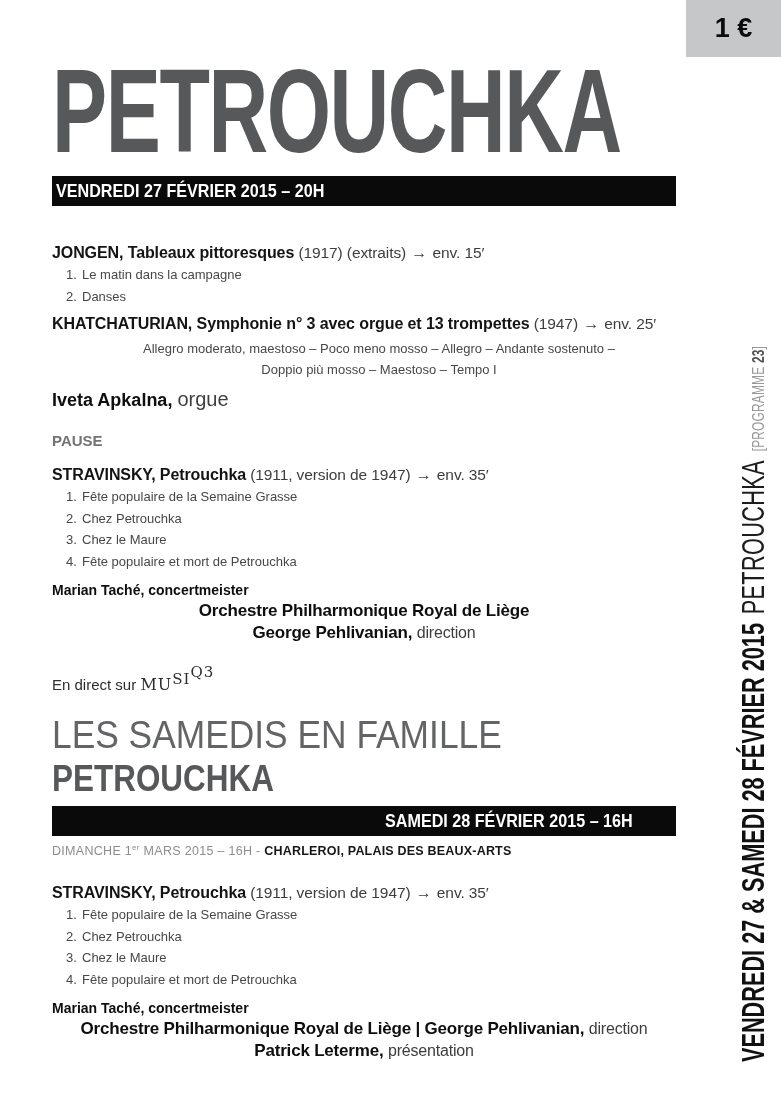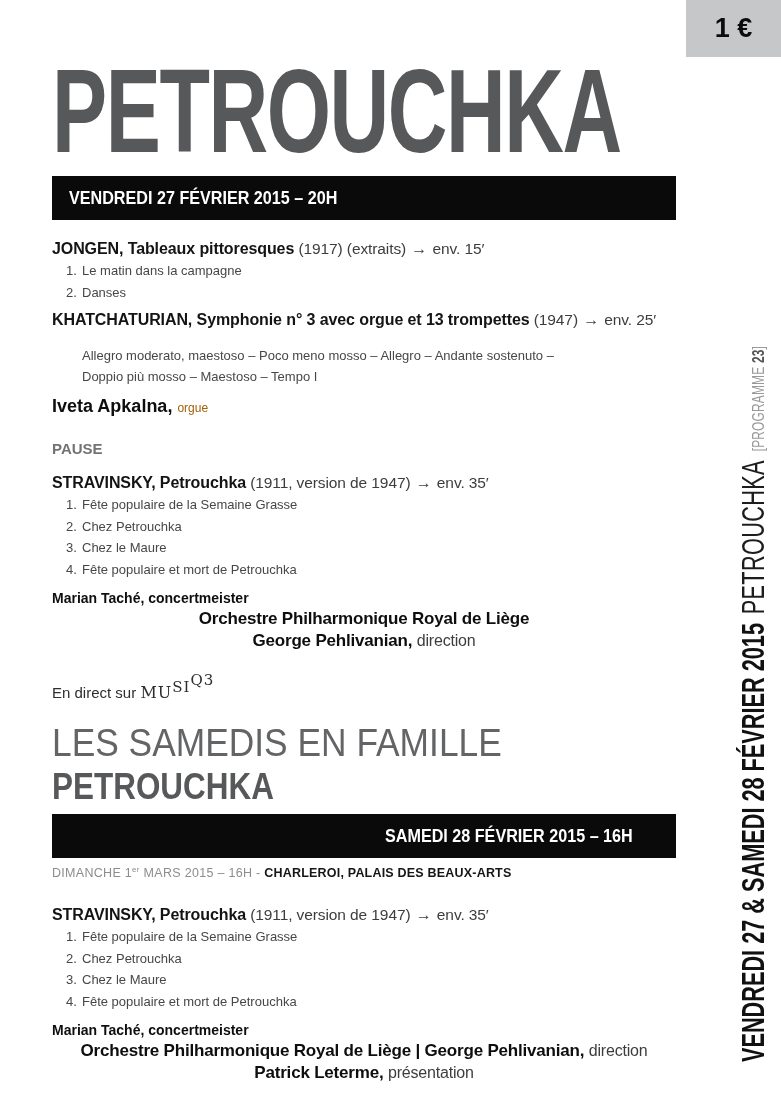--- a/index.html
+++ b/index.html
@@ -32,53 +32,53 @@
     font-size: 118px;
     font-weight: bold;
     color: #57585a;
     letter-spacing: -2px;
     white-space: nowrap;
   }
   .main-title .cx { display: inline-block; transform: scaleX(.70); transform-origin: 0 50%; }
 
   .date-bar {
     margin-top: 17px;
-    height: 44px;
+    height: 30px;
     background: #0a0a0a;
     display: flex; align-items: center;
-    padding-left: 17px;
+    padding-left: 4px;
   }
   .date-bar .bar-text {
     color: #ffffff; font-weight: bold; font-size: 19px;
     white-space: nowrap;
     display: inline-block; transform: scaleX(.85); transform-origin: 0 50%;
     letter-spacing: 0;
   }
 
   .work-header {
     font-size: 15.5px; line-height: 20px;
     color: #3d3d3d; white-space: nowrap; letter-spacing: -0.1px;
   }
   .work-title { font-weight: bold; color: #141414; font-size: 16px; }
   .arrow { font-size: 16px; color: #3d3d3d; padding: 0 1px; }
 
   .movements { margin: 1px 0 0 0; padding: 0; list-style: none; }
   .movements li { display: flex; font-size: 13px; color: #474747; line-height: 21.5px; }
   .movements .num { width: 16px; margin-left: 14px; flex: none; }
 
-  .tempo-block { margin-top: 15px; margin-left: 30px; }
+  .tempo-block { margin-top: 4px; margin-left: 30px; text-align: center; }
   .tempo-line { font-size: 13px; color: #474747; line-height: 21px; }
 
   .soloist { margin-top: 8px; font-size: 18px; line-height: 22px; }
   .p-name { font-weight: bold; color: #0e0e0e; }
-  .p-role { font-size: 12px; color: #a16207; }
+  .p-role { font-size: 20px; color: #404040; }
 
   .pause { margin-top: 21px; font-size: 15px; font-weight: bold; color: #737373; line-height: 18px; }
 
-  .jongen-block { margin-top: 19px; }
+  .jongen-block { margin-top: 37px; }
   .khatch-block { margin-top: 7px; }
   .strav-block  { margin-top: 15px; }
 
   .credits { margin-top: 9px; }
   .credit-small { font-size: 14px; font-weight: bold; color: #0e0e0e; line-height: 19px; }
   .credit-large { font-size: 17px; line-height: 22px; color: #0e0e0e; white-space: nowrap; letter-spacing: -0.2px; text-align: center; }
   .credit-large .b { font-weight: bold; }
   .credit-large .r { font-weight: normal; font-size: 16px; color: #3d3d3d; }
 
   .broadcast { margin-top: 31px; font-size: 15px; color: #2e2e2e; line-height: 20px; }

